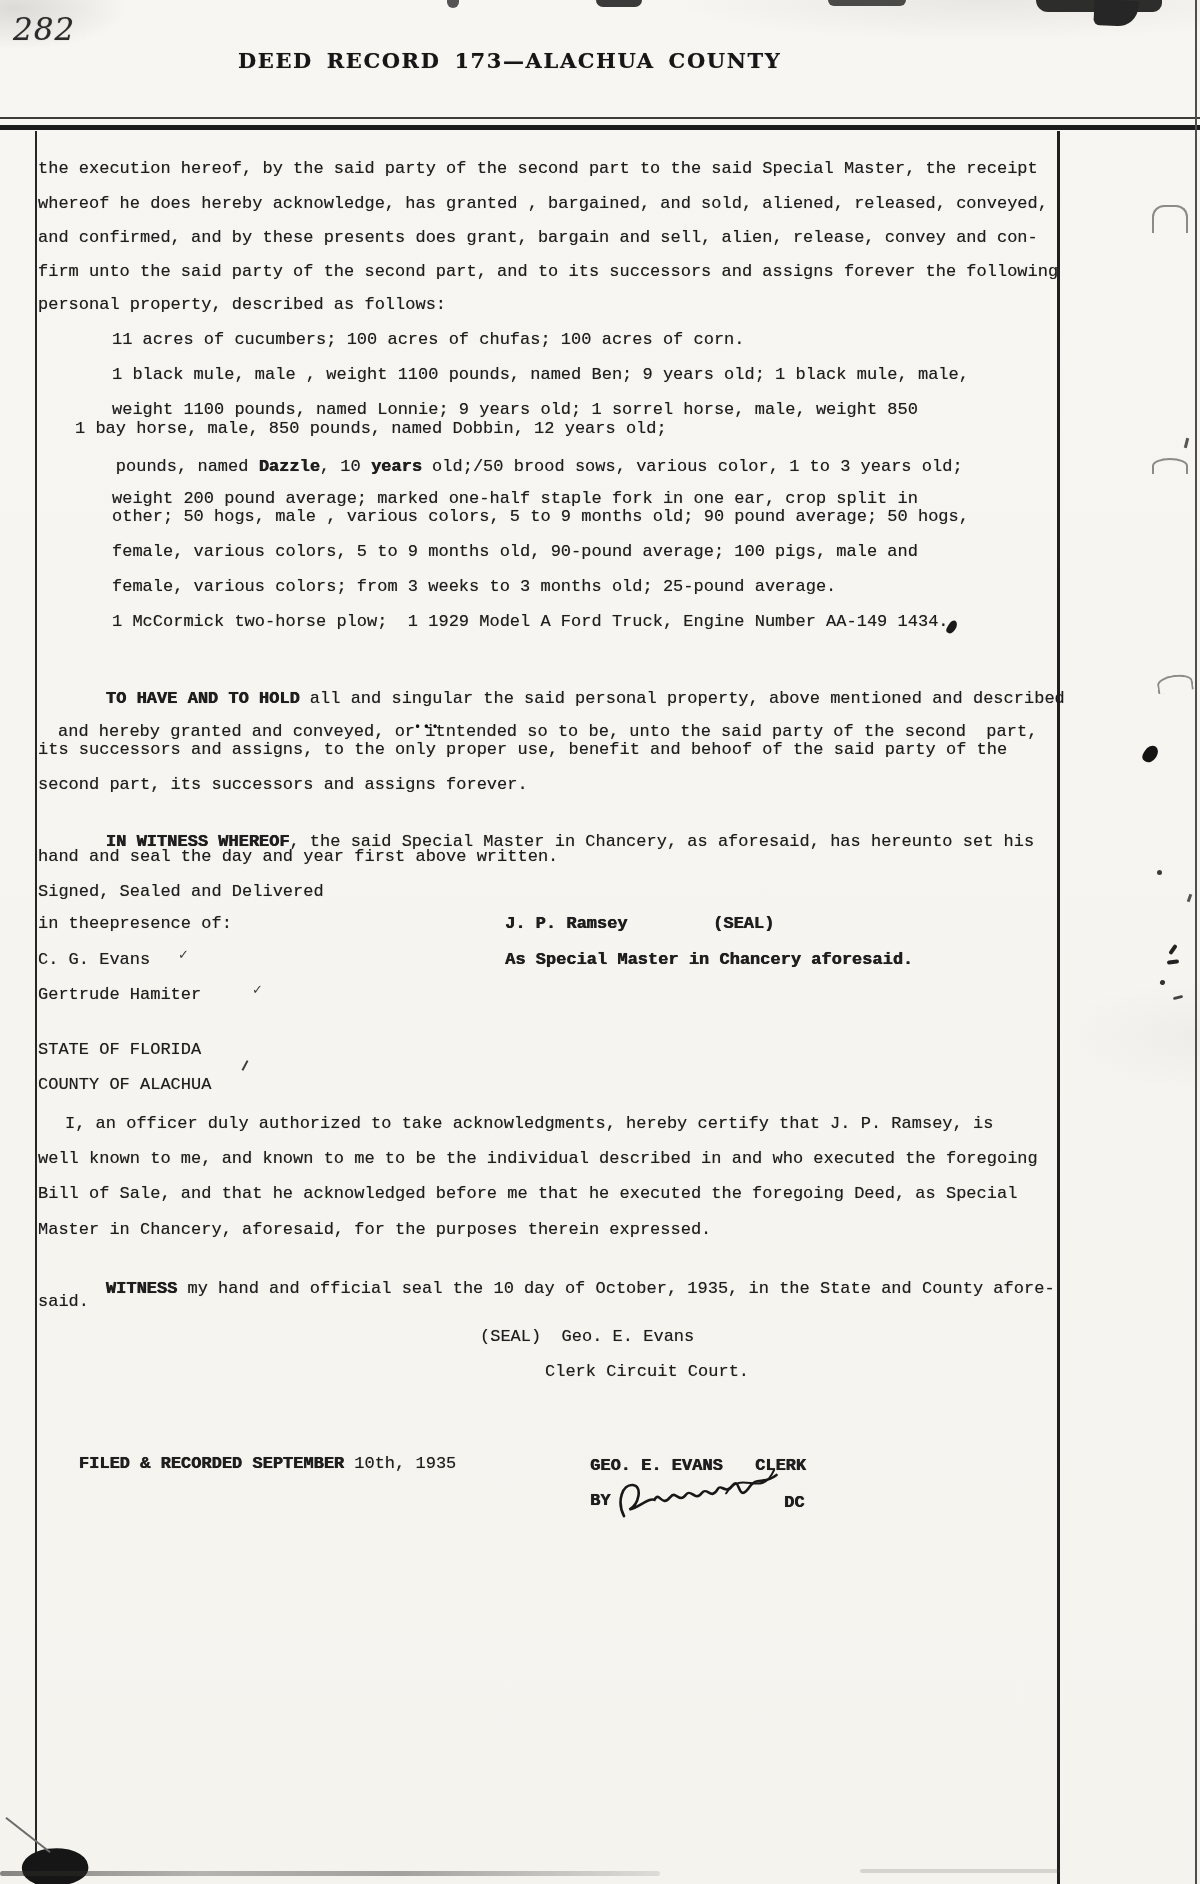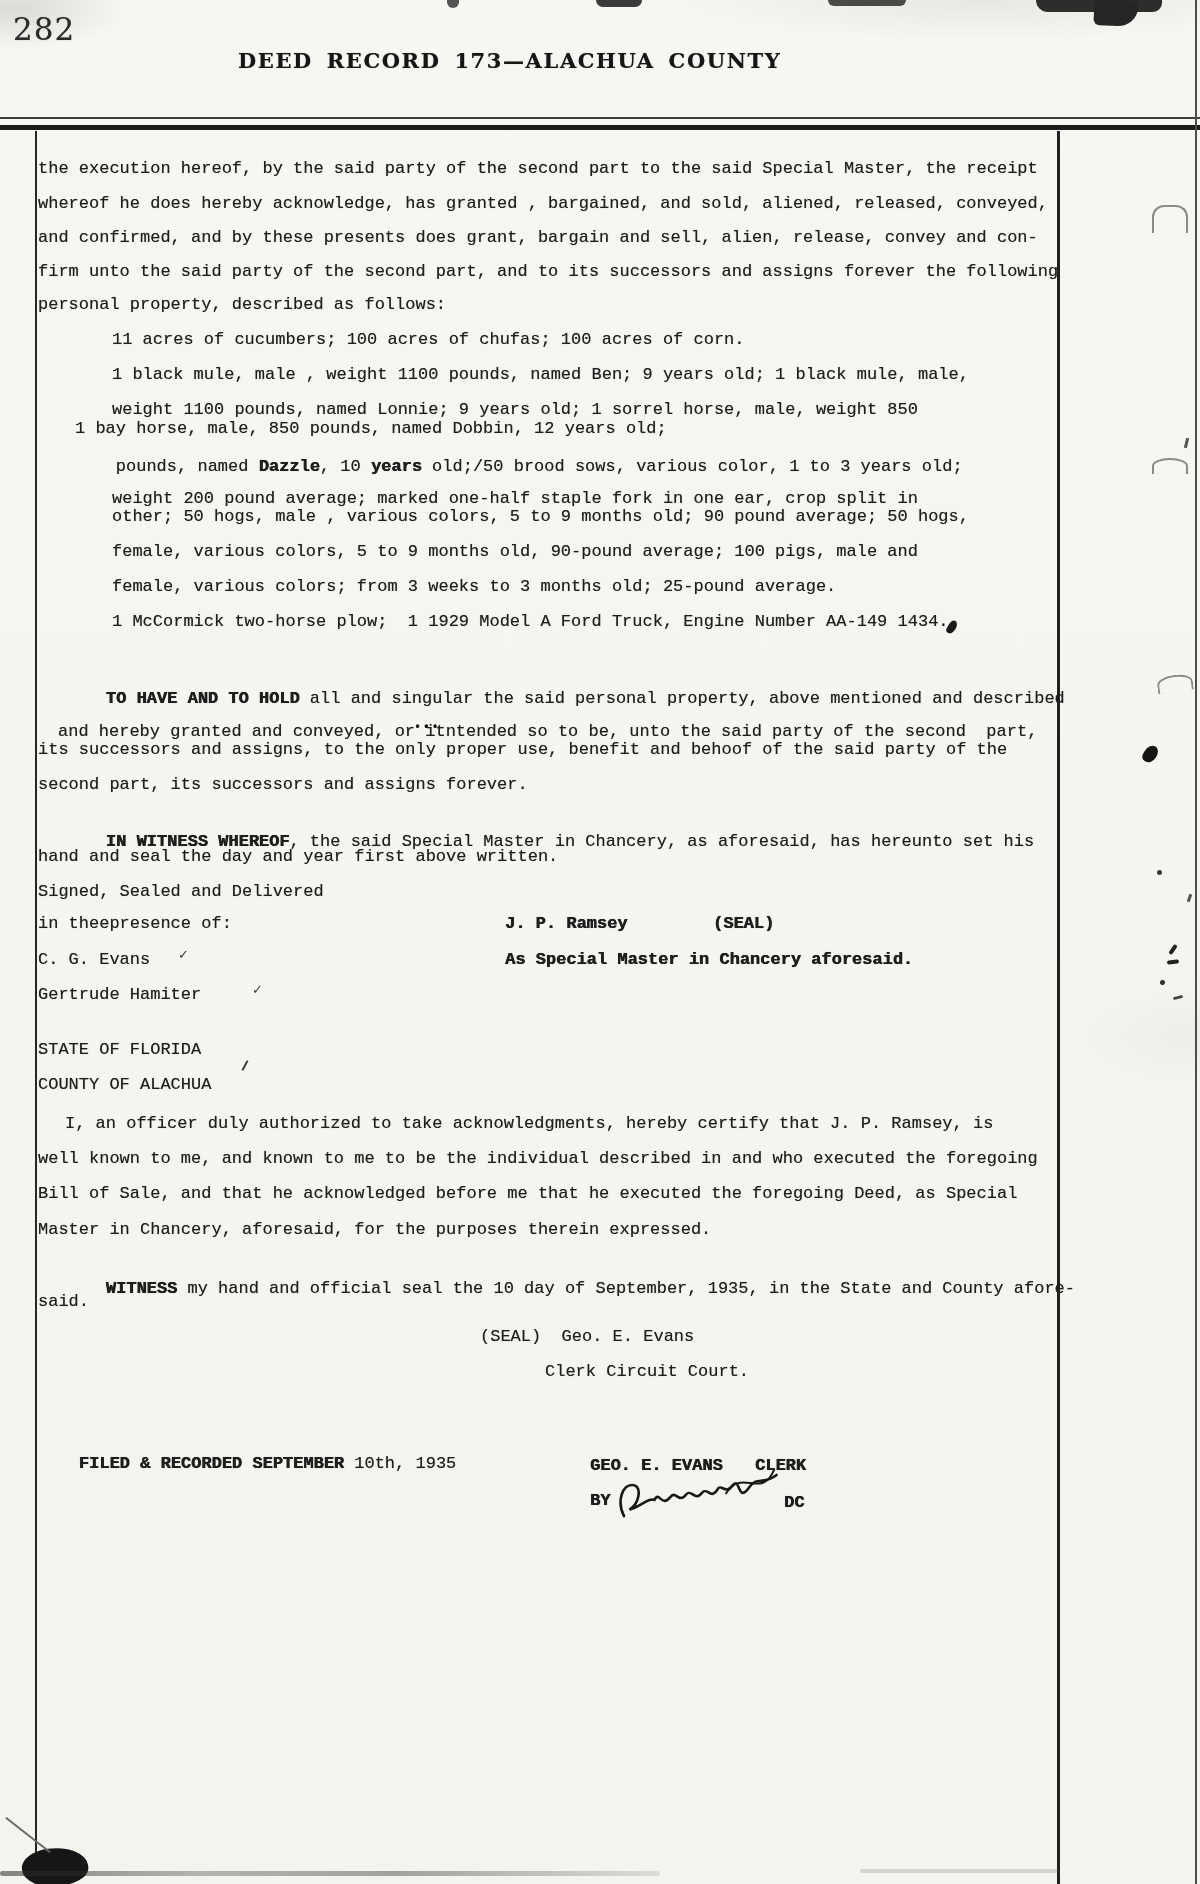--- a/index.html
+++ b/index.html
@@ -29,21 +29,21 @@
 <body>
 
 <div class="page">
 
   <div class="speck" style="left:596px;top:0;width:46px;height:7px;background:#3a3a3a;border-radius:0 0 7px 7px;"></div>
   <div class="speck" style="left:828px;top:0;width:78px;height:6px;background:#4a4a48;border-radius:0 0 8px 8px;"></div>
   <div class="speck" style="left:1036px;top:0;width:126px;height:12px;background:#2d2d2c;border-radius:0 0 12px 16px;"></div>
   <div class="speck" style="left:1094px;top:0;width:44px;height:26px;background:#262626;border-radius:0 0 20px 6px;transform:rotate(3deg);"></div>
   <div class="speck" style="left:447px;top:0;width:12px;height:8px;background:#555;border-radius:0 0 6px 6px;"></div>
 
-  <div class="tl serif" style="left:13px;top:18px;font-size:31px;color:#2b2b2b;letter-spacing:1px;text-shadow:0 0 1px rgba(0,0,0,.35);">282</div>
+  <div class="tl serif" style="left:13px;top:18px;font-size:31px;color:#2b2b2b;letter-spacing:1px;text-shadow:0 0 1px rgba(0,0,0,.35);font-style:italic;">282</div>
   <div class="tl serif" style="left:238px;top:50px;width:520px;text-align:center;font-weight:700;font-size:21px;letter-spacing:1.6px;word-spacing:5px;color:#161616;">DEED RECORD 173—ALACHUA COUNTY</div>
 
   <div class="rule" style="top:117px;height:2px;background:#3d3d3b;"></div>
   <div class="rule" style="top:125px;height:5px;"></div>
 
   <div class="vline" style="left:35px;top:131px;width:2px;height:1753px;"></div>
   <div class="vline" style="left:1057px;top:131px;width:3px;height:1753px;background:#202020;"></div>
   <div class="vline" style="left:1195px;top:0;width:2px;height:1884px;background:#4e4e4c;"></div>
 
   <div class="tl" style="left:38px;top:193px;">whereof he does hereby acknowledge, has granted , bargained, and sold, aliened, released, conveyed,</div>
@@ -89,21 +89,21 @@
   <div class="check" style="left:252px;top:982px;">✓</div>
 
   <div class="tl" style="left:38px;top:1039px;">STATE OF FLORIDA</div>
   <div class="speck" style="left:244px;top:1060px;width:2px;height:11px;background:#3a3a3a;transform:rotate(28deg);"></div>
   <div class="tl" style="left:38px;top:1074px;">COUNTY OF ALACHUA</div>
   <div class="tl" style="left:65px;top:1113px;">I, an officer duly authorized to take acknowledgments, hereby certify that J. P. Ramsey, is</div>
   <div class="tl" style="left:38px;top:1148px;">well known to me, and known to me to be the individual described in and who executed the foregoing</div>
   <div class="tl" style="left:38px;top:1183px;">Bill of Sale, and that he acknowledged before me that he executed the foregoing Deed, as Special</div>
   <div class="tl" style="left:38px;top:1219px;">Master in Chancery, aforesaid, for the purposes therein expressed.</div>
   <div class="tl" style="left:65px;top:1256px;">
-    <span class="b">WITNESS</span><span> my hand and official seal the 10 day of September, 1935, in the State and County afore-</span>
+    <span class="b">WITNESS</span><span> my hand and official seal the 10 day of October, 1935, in the State and County afore-</span>
   </div>
   <div class="tl" style="left:38px;top:1291px;">said.</div>
   <div class="tl" style="left:480px;top:1326px;">(SEAL)  Geo. E. Evans</div>
   <div class="tl" style="left:545px;top:1361px;">Clerk Circuit Court.</div>
 
   <div class="tl" style="left:38px;top:1431px;">
     <span class="b">FILED &amp; RECORDED SEPTEMBER</span><span> 10th, 1935</span>
   </div>
   <div class="tl b" style="left:590px;top:1455px;">GEO. E. EVANS</div>
   <div class="tl b" style="left:755px;top:1455px;">CLERK</div>

